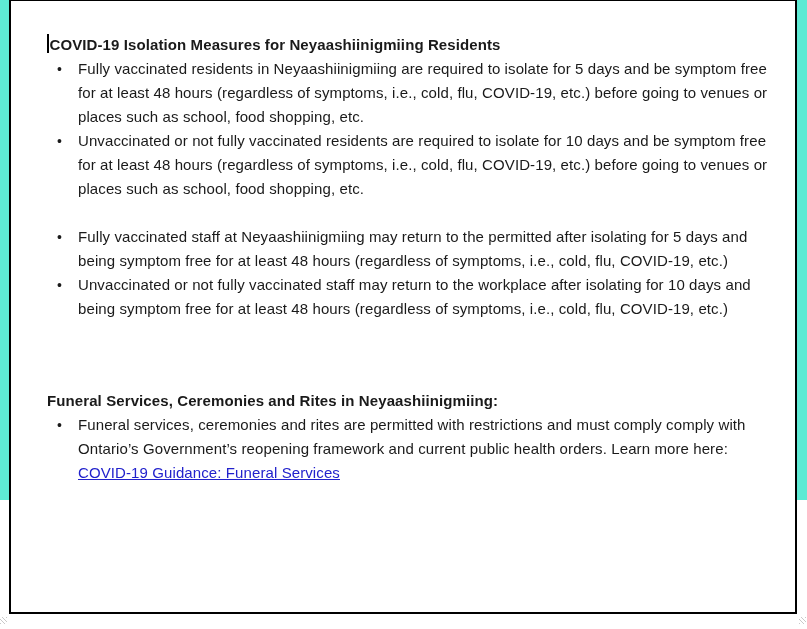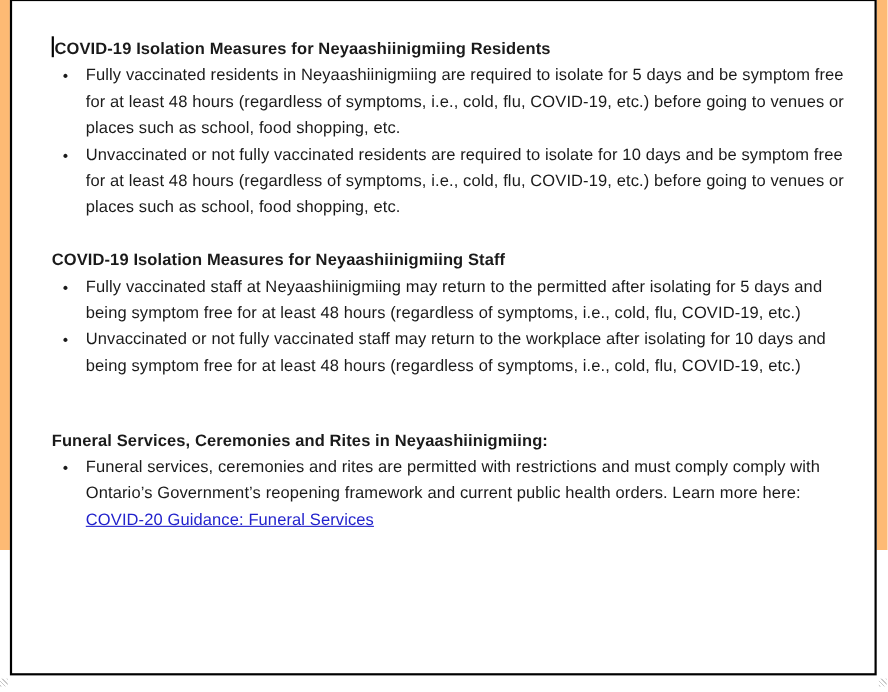--- a/index.html
+++ b/index.html
@@ -8,21 +8,21 @@
     width: 807px;
     height: 629px;
     background: #ffffff;
     overflow: hidden;
     font-family: "Liberation Sans", sans-serif;
   }
   .screen {
     position: relative;
     width: 807px;
     height: 500px;
-    background: #fdba74;
+    background: #5eead4;
   }
   .page-box {
     position: absolute;
     left: 9px;
     top: -1px;
     width: 788px;
     height: 615px;
     border: 2px solid #000000;
     box-sizing: border-box;
     background: #ffffff;
@@ -32,21 +32,21 @@
     font-size: 15px;
     line-height: 24px;
     color: #1a1a1a;
     letter-spacing: 0.1px;
   }
   .doc-section .heading {
     font-weight: 700;
     white-space: nowrap;
   }
   .doc-section + .doc-section { margin-top: 24px; }
-  .doc-section.gap-large { margin-top: 44px; }
+  .doc-section.gap-large { margin-top: 68px; }
   ul.bullets {
     margin: 0;
     padding: 0;
     list-style: none;
   }
   li.bullet { display: flex; }
   .marker {
     flex: 0 0 31px;
     padding-left: 10px;
     box-sizing: border-box;
@@ -89,38 +89,37 @@
               <span class="marker">•</span>
               <span class="btext"><span class="seg-plain">Fully vaccinated residents in Neyaashiinigmiing are required to isolate for </span><span class="seg-bold">5 days</span><span class="seg-plain"> and be symptom free for at least </span><span class="seg-bold">48 hours</span><span class="seg-plain"> (regardless of symptoms, i.e., cold, flu, COVID-19, etc.) before going to venues or places such as school, food shopping, etc.</span></span>
             </li>
             <li class="bullet">
               <span class="marker">•</span>
               <span class="btext"><span class="seg-bold">Unvaccinated</span><span class="seg-plain"> or </span><span class="seg-bold">not fully vaccinated residents</span><span class="seg-plain"> are required to isolate for </span><span class="seg-bold">10 days</span><span class="seg-plain"> and be symptom free for at least </span><span class="seg-bold">48 hours</span><span class="seg-plain"> (regardless of symptoms, i.e., cold, flu, COVID-19, etc.) before going to venues or places such as school, food shopping, etc.</span></span>
             </li>
           </ul>
         </section>
         <section class="doc-section">
-          <div class="heading"><span>COVID-19 Isolation Measures for Neyaashiinigmiing Staff</span></div>
           <ul class="bullets">
             <li class="bullet">
               <span class="marker">•</span>
               <span class="btext"><span class="seg-plain">Fully vaccinated staff at Neyaashiinigmiing may return to the permitted after isolating for </span><span class="seg-bold">5 days</span><span class="seg-plain"> and being symptom free for at least </span><span class="seg-bold">48 hours</span><span class="seg-plain"> (regardless of symptoms, i.e., cold, flu, COVID-19, etc.)</span></span>
             </li>
             <li class="bullet">
               <span class="marker">•</span>
               <span class="btext"><span class="seg-bold">Unvaccinated</span><span class="seg-plain"> or </span><span class="seg-bold">not fully vaccinated staff</span><span class="seg-plain"> may return to the workplace after isolating for </span><span class="seg-bold">10 days</span><span class="seg-plain"> and being symptom free for at least </span><span class="seg-bold">48 hours</span><span class="seg-plain"> (regardless of symptoms, i.e., cold, flu, COVID-19, etc.)</span></span>
             </li>
           </ul>
         </section>
         <section class="doc-section gap-large">
           <div class="heading"><span>Funeral Services, Ceremonies and Rites in Neyaashiinigmiing:</span></div>
           <ul class="bullets">
             <li class="bullet">
               <span class="marker">•</span>
-              <span class="btext"><span class="seg-plain">Funeral services, ceremonies and rites are permitted with restrictions and must comply comply with Ontario’s Government’s reopening framework and current public health orders. Learn more here: </span><a class="link" href="#">COVID-20 Guidance: Funeral Services</a></span>
+              <span class="btext"><span class="seg-plain">Funeral services, ceremonies and rites are permitted with restrictions and must comply comply with Ontario’s Government’s reopening framework and current public health orders. Learn more here: </span><a class="link" href="#">COVID-19 Guidance: Funeral Services</a></span>
             </li>
           </ul>
         </section>
       </div>
   </div>
   <div class="corner-mark left"></div>
   <div class="corner-mark right"></div>
 </div>
 
 </body></html>

